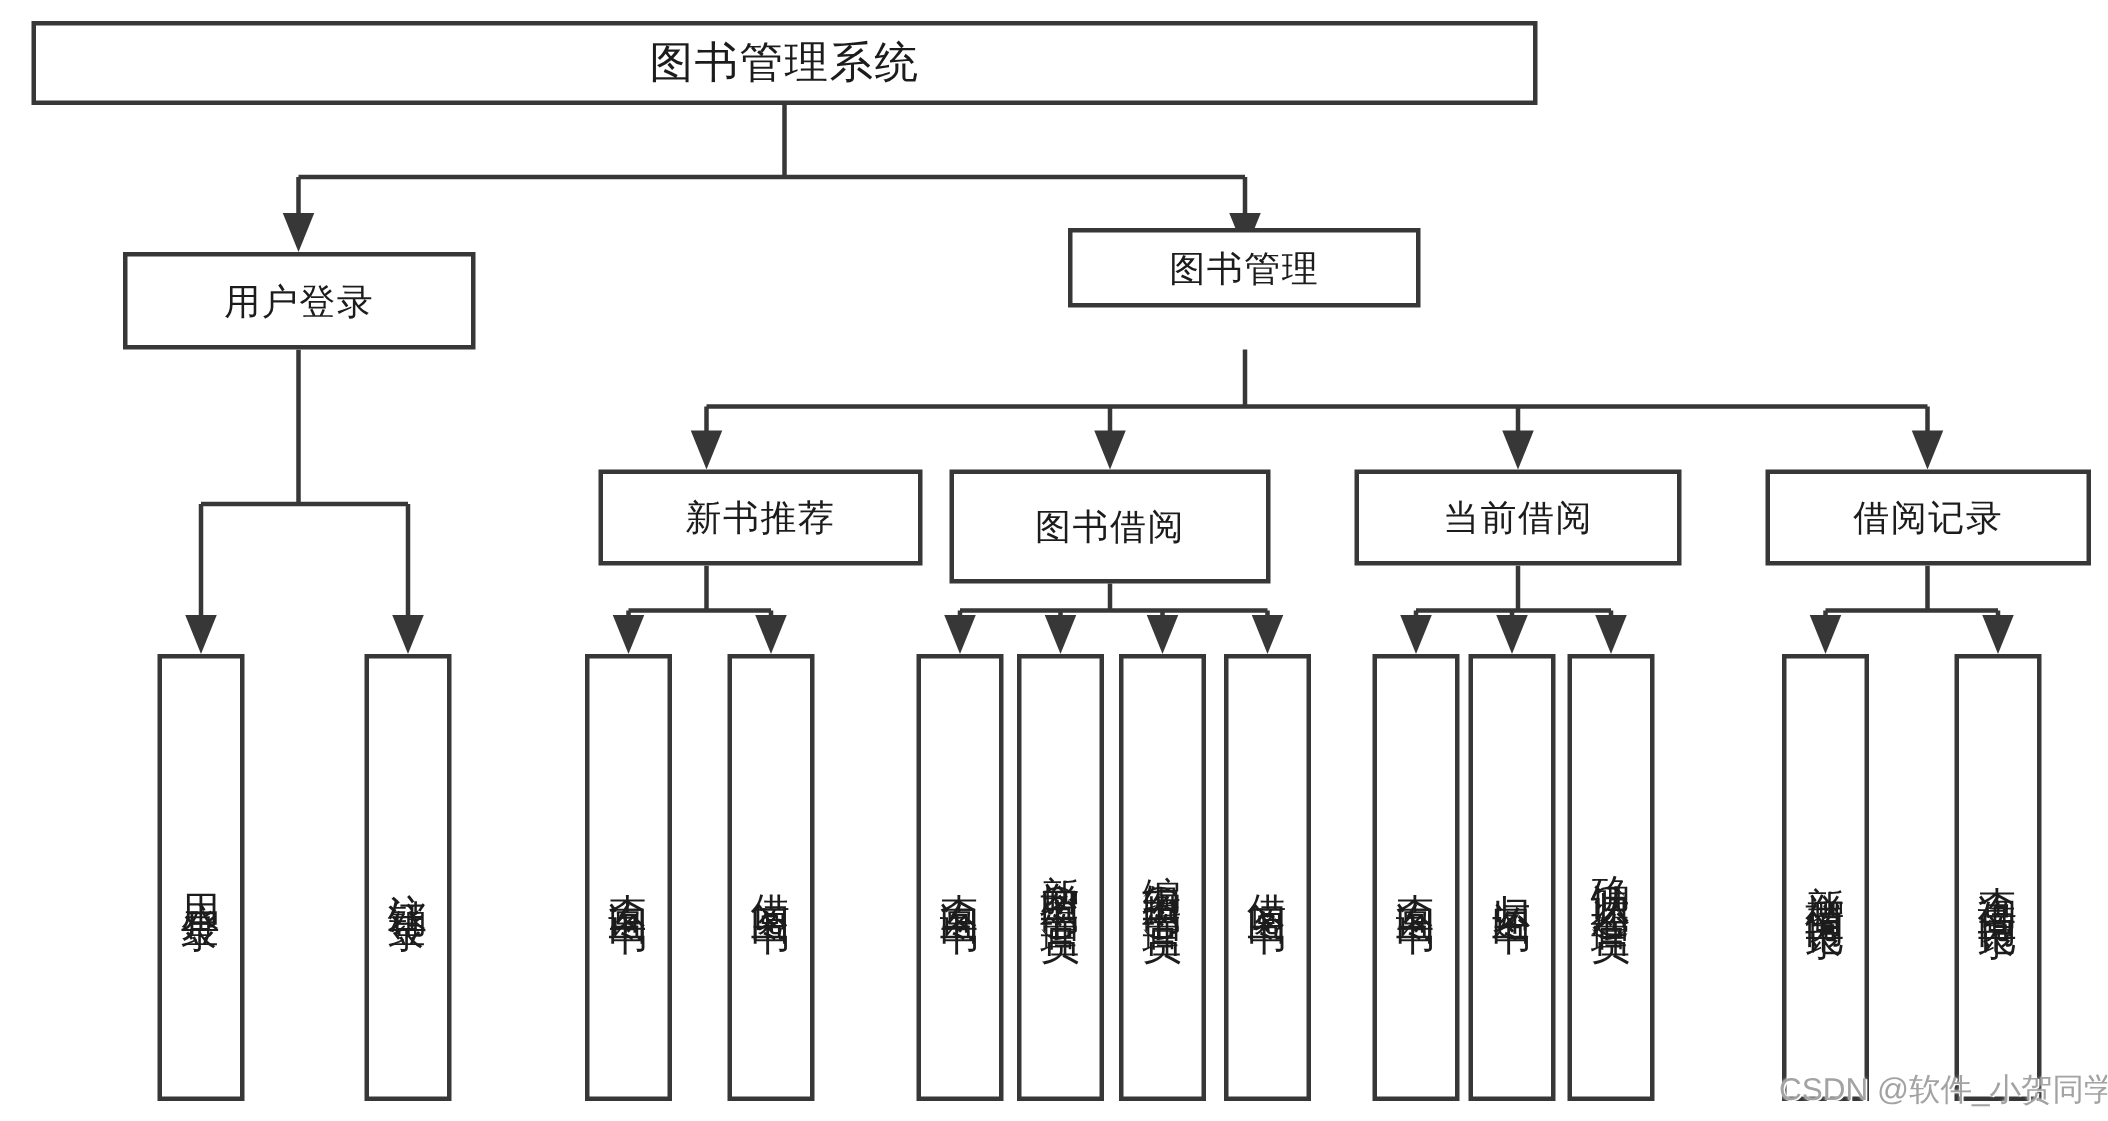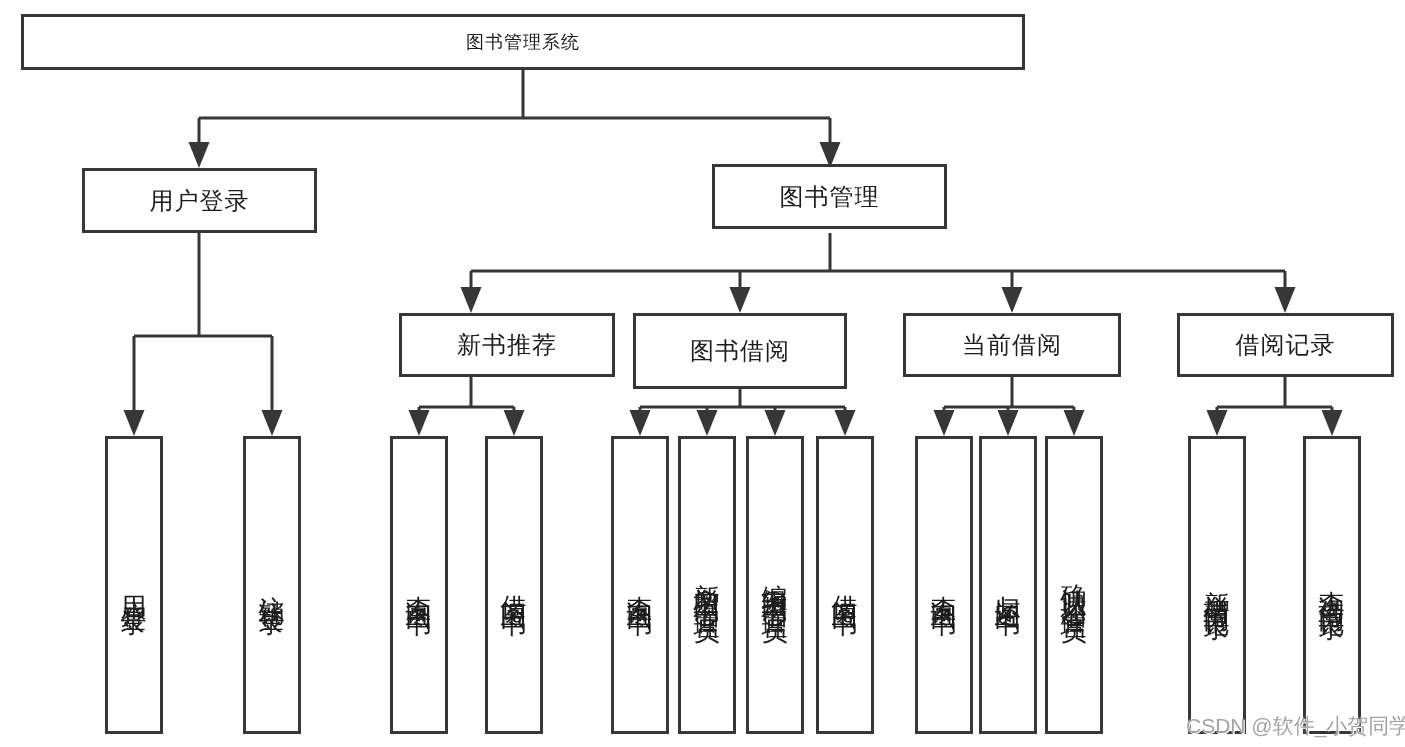--- a/index.html
+++ b/index.html
@@ -34,21 +34,21 @@
     position: absolute;
     box-sizing: border-box;
     background: #ffffff;
     border: 3px solid #373737;
     display: flex;
     align-items: center;
     justify-content: center;
     z-index: 2;
     color: #1c1c1c;
   }
-  .box.l1 span { font-size: 18px; letter-spacing: 1px; }
+  .box.l1 span { font-size: 29px; letter-spacing: 1px; }
   .box.l2 span, .box.l3 span { font-size: 24px; letter-spacing: 1px; }
   .box.leaf span {
     writing-mode: vertical-rl;
     text-orientation: mixed;
     font-size: 26px;
     letter-spacing: 5px;
     line-height: 1;
     white-space: nowrap;
   }
   .watermark {
@@ -108,21 +108,21 @@
     </g>
   </svg>
 
   <div class="box l1" style="left:21px; top:14px; width:1004px; height:56px;">
     <span>图书管理系统</span>
   </div>
 
   <div class="box l2" style="left:82px; top:168px; width:235px; height:65px;">
     <span>用户登录</span>
   </div>
-  <div class="box l2" style="left:712px; top:164px; width:235px; height:65px;text-align:right;">
+  <div class="box l2" style="left:712px; top:152px; width:235px; height:53px;text-align:right;">
     <span>图书管理</span>
   </div>
 
   <div class="box l3" style="left:363px; top:313px; width:216px; height:64px;margin-left:36px;">
     <span>新书推荐</span>
   </div>
   <div class="box l3" style="left:633px; top:313px; width:214px; height:76px;">
     <span>图书借阅</span>
   </div>
   <div class="box l3" style="left:903px; top:313px; width:218px; height:64px;text-align:center;">

